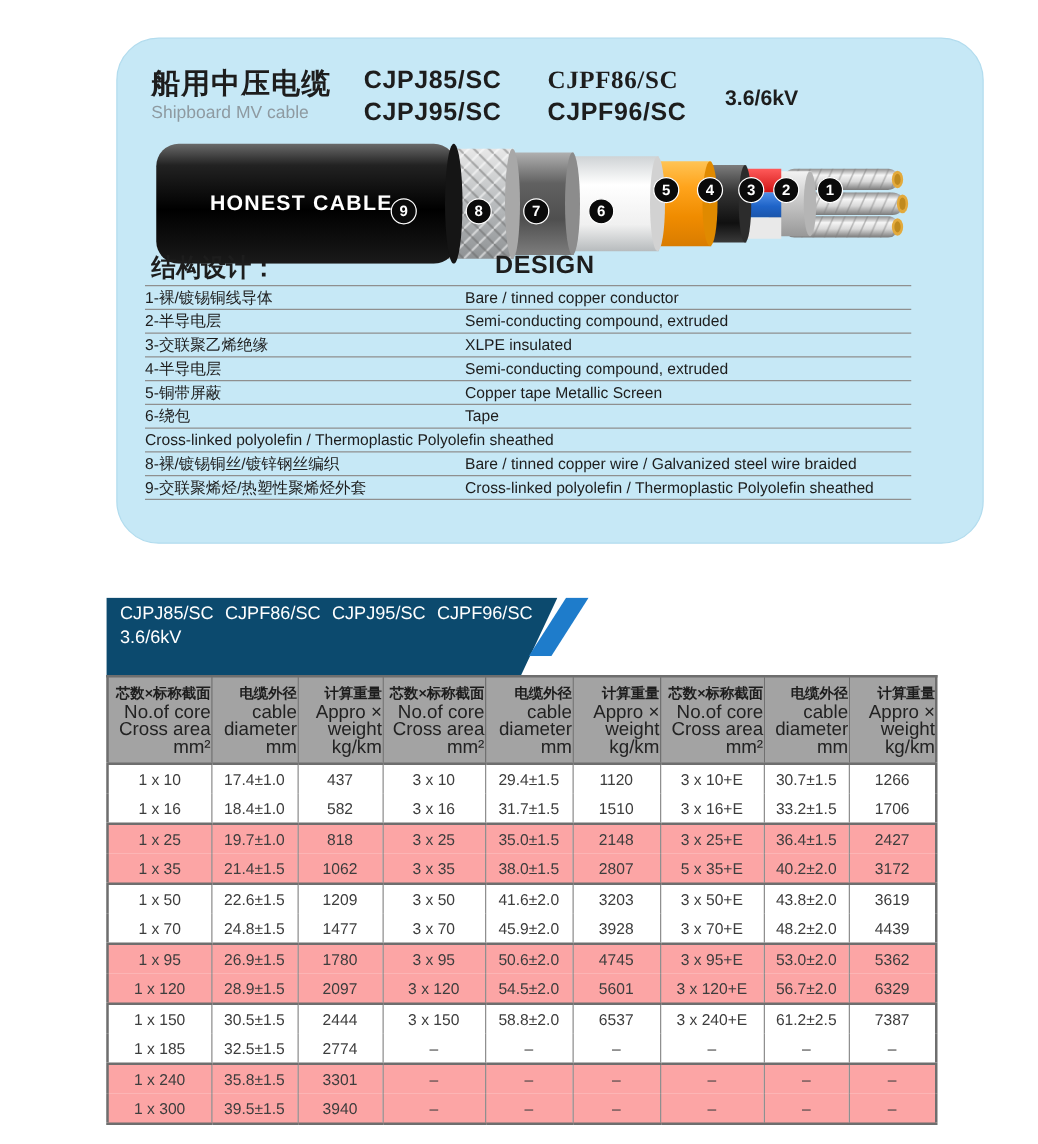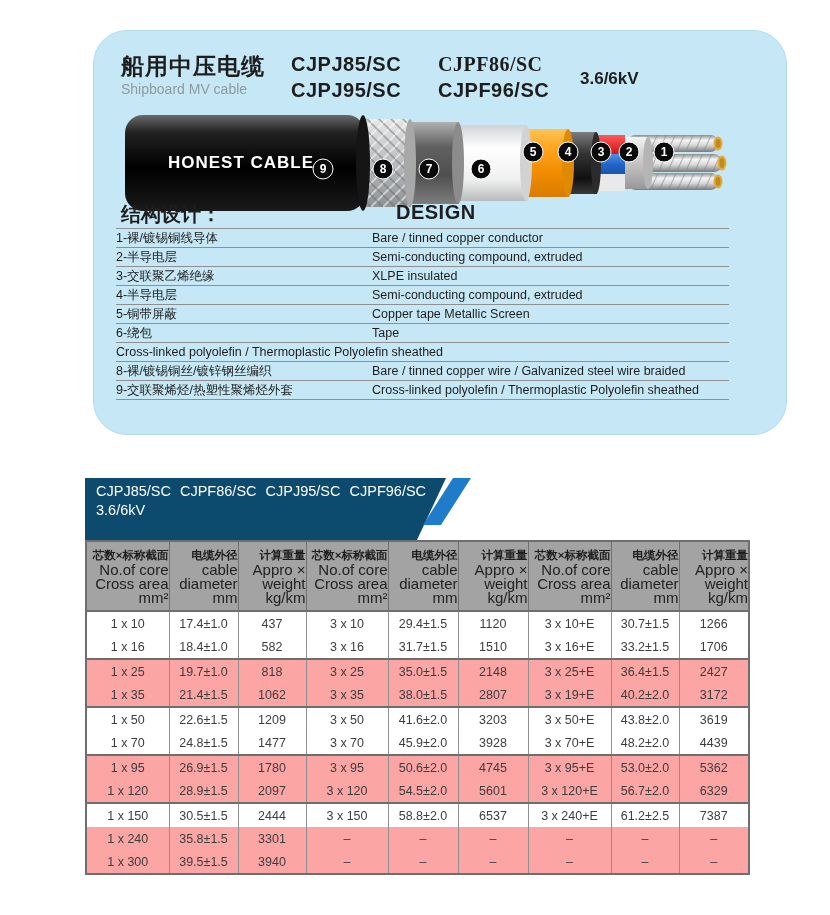--- a/index.html
+++ b/index.html
@@ -378,21 +378,21 @@
           <td>36.4±1.5</td>
           <td>2427</td>
         </tr>
         <tr class="shaded grp-end">
           <td>1 x 35</td>
           <td>21.4±1.5</td>
           <td>1062</td>
           <td>3 x 35</td>
           <td>38.0±1.5</td>
           <td>2807</td>
-          <td>3 x 19+E</td>
+          <td>5 x 35+E</td>
           <td>40.2±2.0</td>
           <td>3172</td>
         </tr>
         <tr>
           <td>1 x 50</td>
           <td>22.6±1.5</td>
           <td>1209</td>
           <td>3 x 50</td>
           <td>41.6±2.0</td>
           <td>3203</td>
@@ -437,20 +437,31 @@
           <td>1 x 150</td>
           <td>30.5±1.5</td>
           <td>2444</td>
           <td>3 x 150</td>
           <td>58.8±2.0</td>
           <td>6537</td>
           <td>3 x 240+E</td>
           <td>61.2±2.5</td>
           <td>7387</td>
         </tr>
+        <tr class=" grp-end">
+          <td>1 x 185</td>
+          <td>32.5±1.5</td>
+          <td>2774</td>
+          <td>–</td>
+          <td>–</td>
+          <td>–</td>
+          <td>–</td>
+          <td>–</td>
+          <td>–</td>
+        </tr>
         <tr class="shaded">
           <td>1 x 240</td>
           <td>35.8±1.5</td>
           <td>3301</td>
           <td>–</td>
           <td>–</td>
           <td>–</td>
           <td>–</td>
           <td>–</td>
           <td>–</td>

